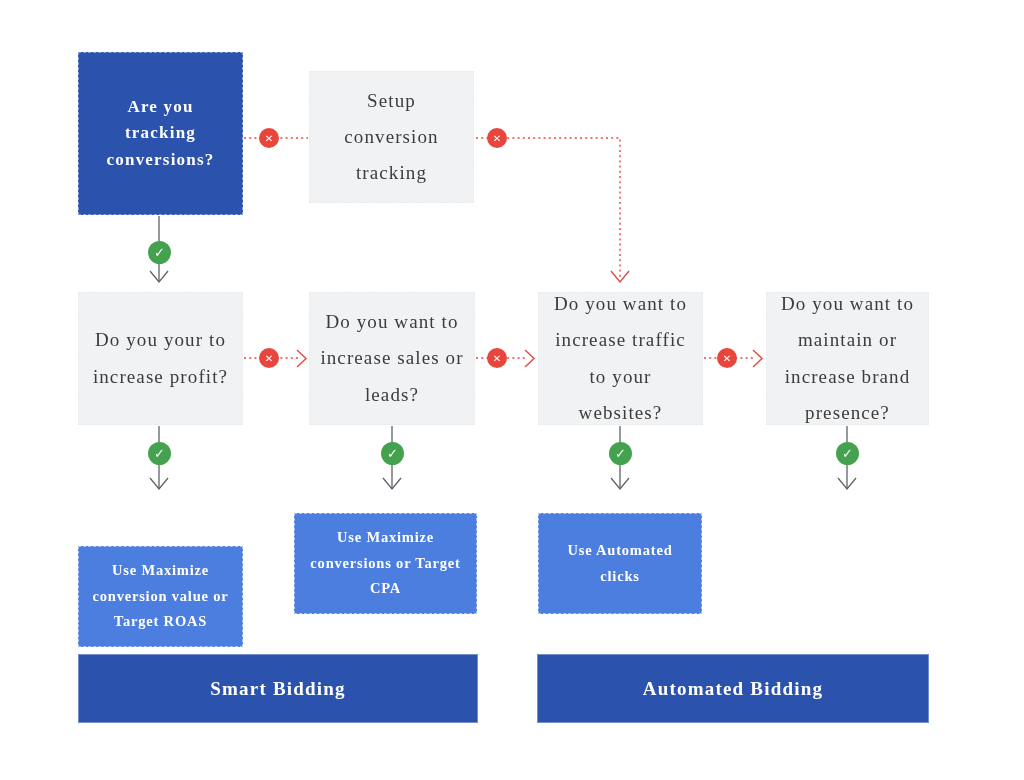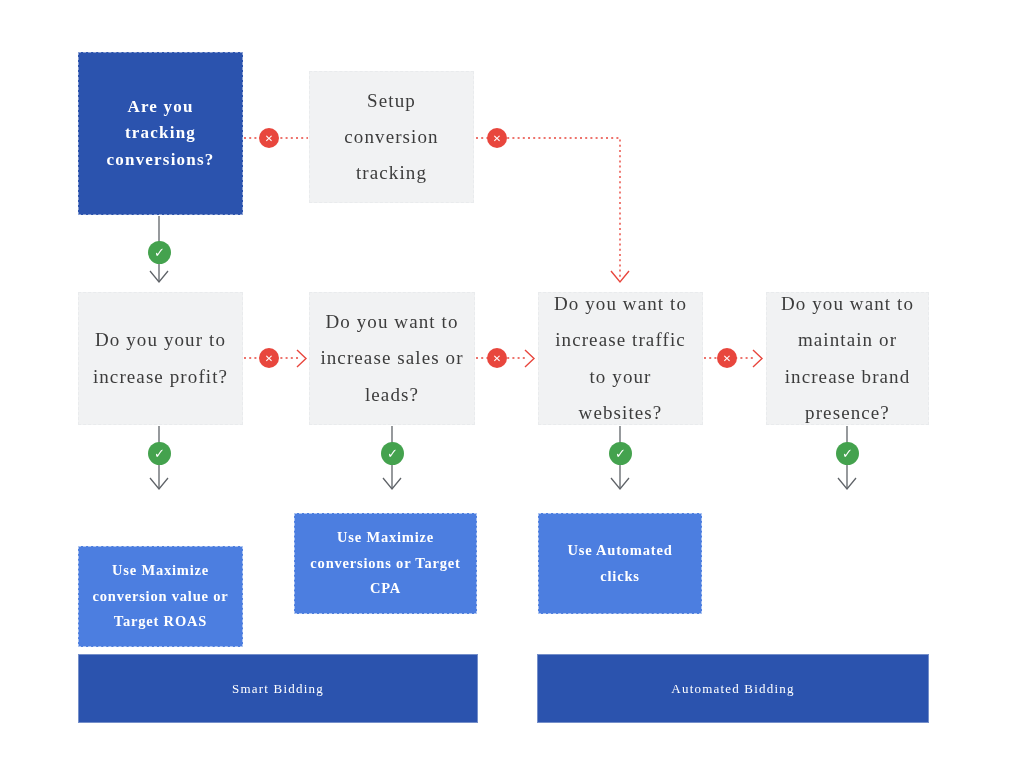--- a/index.html
+++ b/index.html
@@ -50,22 +50,22 @@
     font-weight: bold;
     font-size: 14.5px;
     letter-spacing: 0.8px;
     line-height: 1.75;
     border: 1px dashed rgba(255,255,255,0.55);
     padding: 4px 8px;
   }
   .bar {
     background: var(--primary-dark, #2b53ae);
     color: #ffffff;
-    font-weight: normal;
-    font-size: 13px;
+    font-weight: bold;
+    font-size: 19px;
     letter-spacing: 1.2px;
     border: 1px solid rgba(255,255,255,0.35);
   }
   .icon-circle {
     position: absolute;
     border-radius: 50%;
     display: flex;
     align-items: center;
     justify-content: center;
     color: #ffffff;

